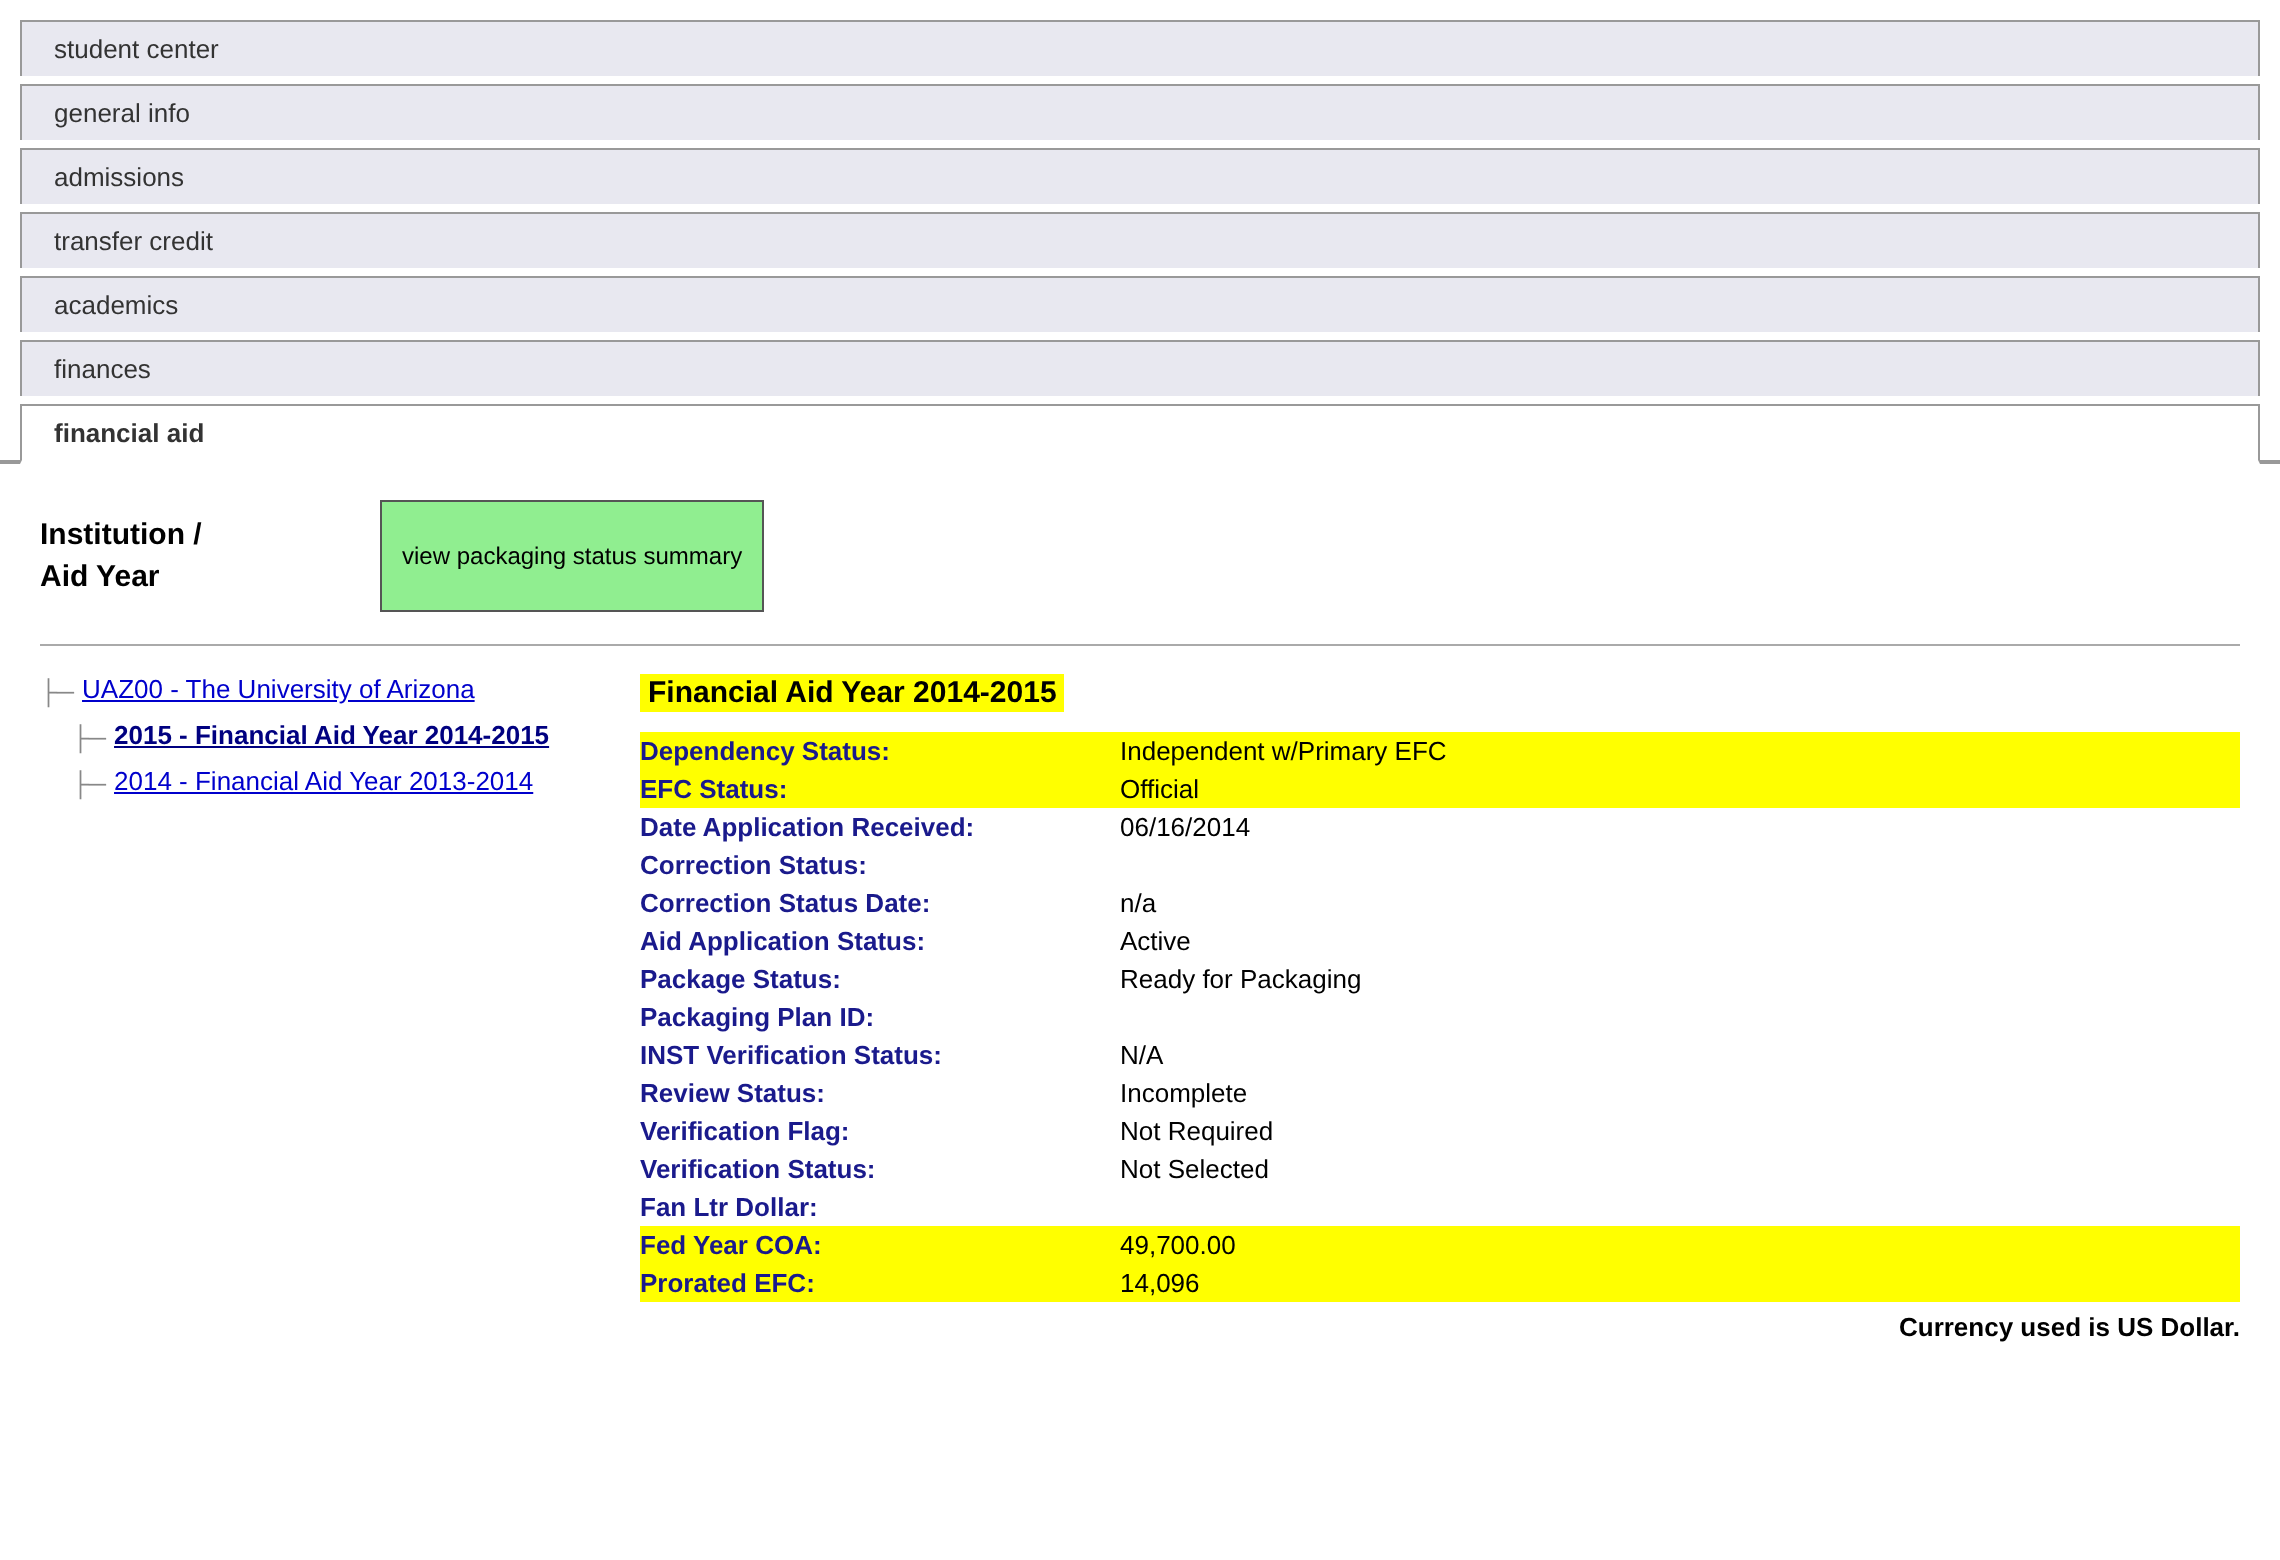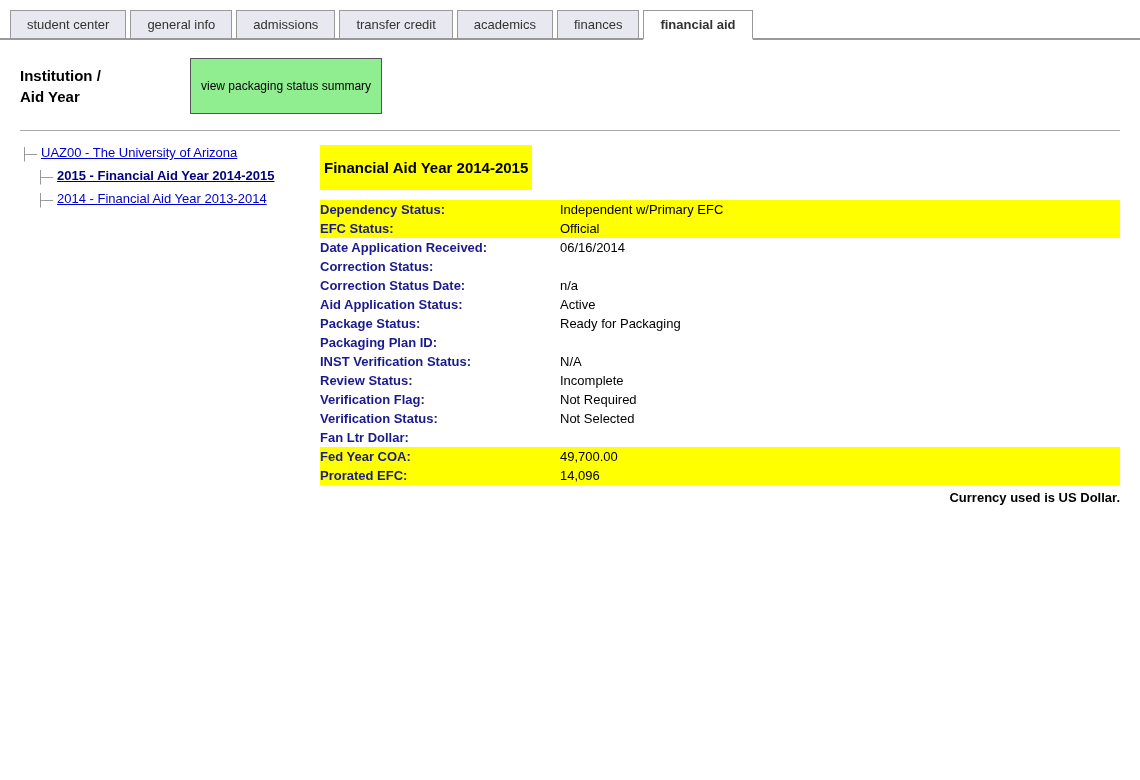--- a/index.html
+++ b/index.html
@@ -8,21 +8,21 @@
       font-size: 13px;
       background: #fff;
       color: #000;
       width: 1140px;
       min-height: 780px;
     }
 
     
     .tab-bar {
       display: flex;
-      flex-direction: row;
+      flex-direction: column;
       padding: 10px 10px 0 10px;
       border-bottom: 2px solid #999;
       background: #fff;
       gap: 4px;
     }
     .tab {
       padding: 6px 16px;
       border: 1px solid #999;
       border-bottom: none;
       background: #e8e8f0;
@@ -121,21 +121,21 @@
     .detail-panel {
       flex: 1;
     }
     .detail-title {
       font-size: 15px;
       font-weight: bold;
       color: #000;
       margin-bottom: 10px;
       background: yellow;
       display: inline-block;
-      padding: 14px 4px;
+      padding: 1px 4px;
     }
     .detail-grid {
       display: table;
       width: 100%;
       border-collapse: collapse;
     }
     .detail-row {
       display: table-row;
       margin-top: 40px;
     }

